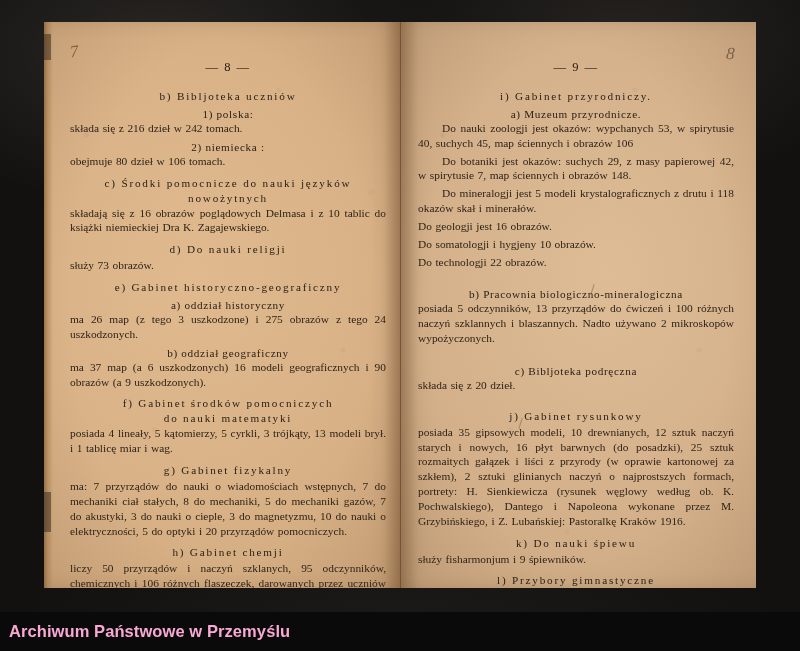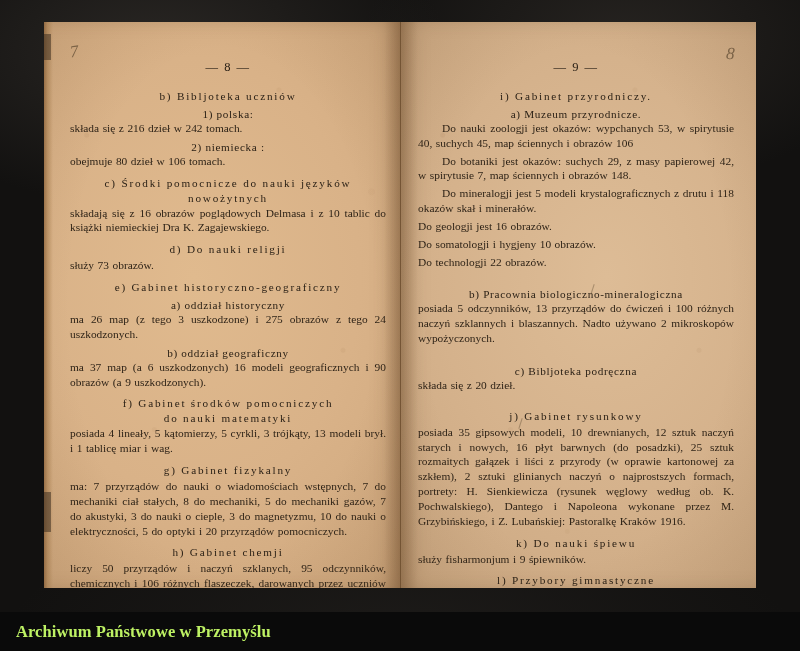--- a/index.html
+++ b/index.html
@@ -201,23 +201,23 @@
     position: absolute;
     left: 0;
     bottom: 0;
     width: 800px;
     height: 39px;
     background: #0a0a0a;
     display: flex;
     align-items: center;
   }
   .watermark-label {
-    margin-left: 16px;
-    color: #bef264;
-    font-family: Liberation Serif, serif;
+    margin-left: 9px;
+    color: #f9a8d4;
+    font-family: Liberation Sans, sans-serif;
     font-weight: bold;
     font-size: 16.5px;
     letter-spacing: .005em;
   }
 </style>
 </head>
 <body>
 
 <div id="scan">
 

